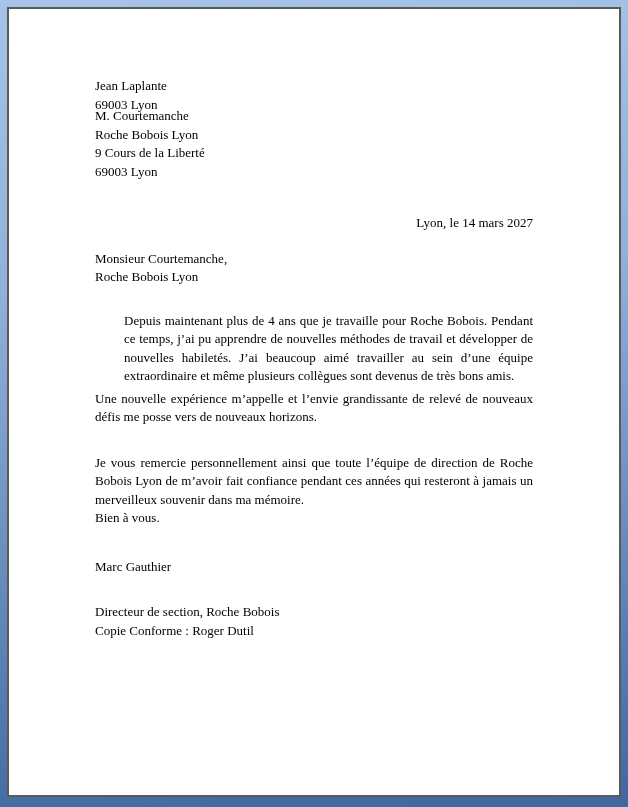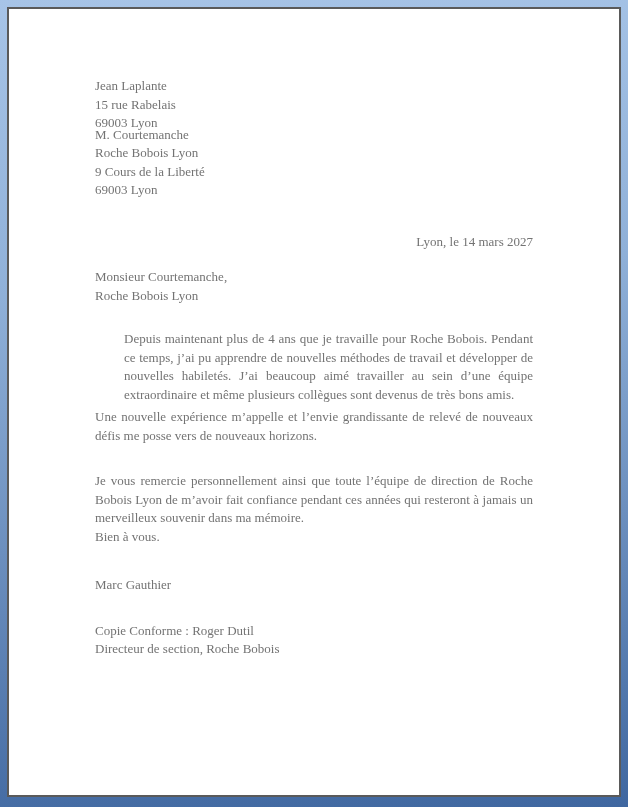--- a/index.html
+++ b/index.html
@@ -21,21 +21,21 @@
     left: 7px;
     right: 7px;
     bottom: 10px;
     box-sizing: border-box;
     background: #ffffff;
     border: 2px solid #5a5a5a;
     padding: 68px 86px 0 86px;
     font-family: "Liberation Serif", "DejaVu Serif", serif;
     font-size: 13px;
     line-height: 18.5px;
-    color: #737373;
+    color: #000000;
   }
   .block div { min-height: 18.5px; }
   .recipient {
     text-align: left;
     margin-top: -7px;
   }
   .date-line {
     text-align: right;
     margin-top: 33px;
   }
@@ -53,21 +53,20 @@
   .cc { margin-top: 27px; }
 </style>
 </head>
 <body>
 
 <div class="frame">
   <div class="page">
 
     <div class="block sender">
       <div>Jean Laplante</div>
-      <div>15 rue Rabelais</div>
       <div>69003 Lyon</div>
     </div>
 
     <div class="block recipient">
       <div>M. Courtemanche</div>
       <div>Roche Bobois Lyon</div>
       <div>9 Cours de la Liberté</div>
       <div>69003 Lyon</div>
     </div>
 
@@ -80,18 +79,18 @@
 
     <p class="body p1">Depuis maintenant plus de 4 ans que je travaille pour Roche Bobois. Pendant ce temps, j’ai pu apprendre de nouvelles méthodes de travail et développer de nouvelles habiletés. J’ai beaucoup aimé travailler au sein d’une équipe extraordinaire et même plusieurs collègues sont devenus de très bons amis.</p>
     <p class="body p2">Une nouvelle expérience m’appelle  et l’envie grandissante de relevé de nouveaux défis me posse vers de nouveaux horizons.</p>
     <p class="body p4">Je vous remercie personnellement ainsi que toute l’équipe de direction de Roche Bobois Lyon de m’avoir fait confiance pendant ces années qui resteront à jamais un merveilleux souvenir dans ma mémoire.</p>
 
     <div class="closing">Bien à vous.</div>
 
     <div class="signature">Marc Gauthier</div>
 
     <div class="block cc">
+      <div>Directeur de section, Roche Bobois</div>
       <div>Copie Conforme : Roger Dutil</div>
-      <div>Directeur de section, Roche Bobois</div>
     </div>
 
   </div>
 </div>
 
 </body></html>

